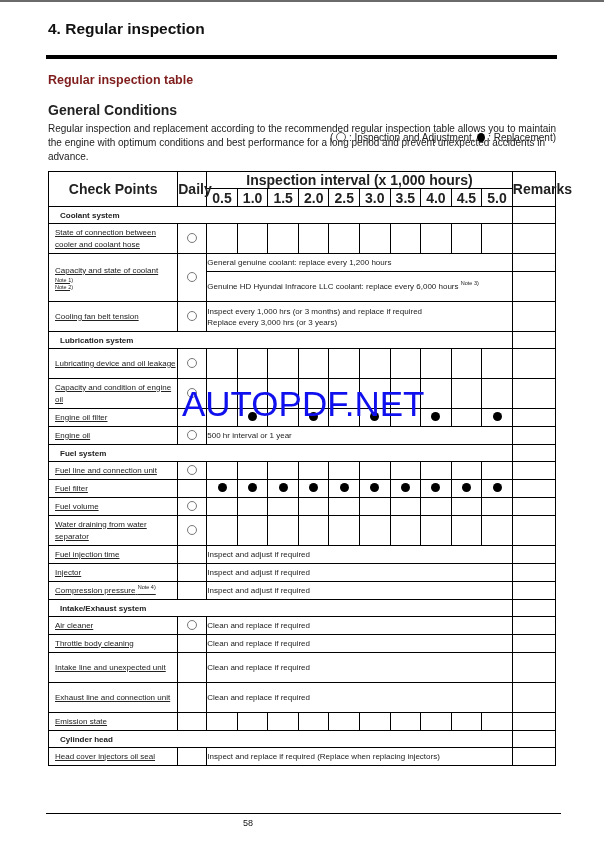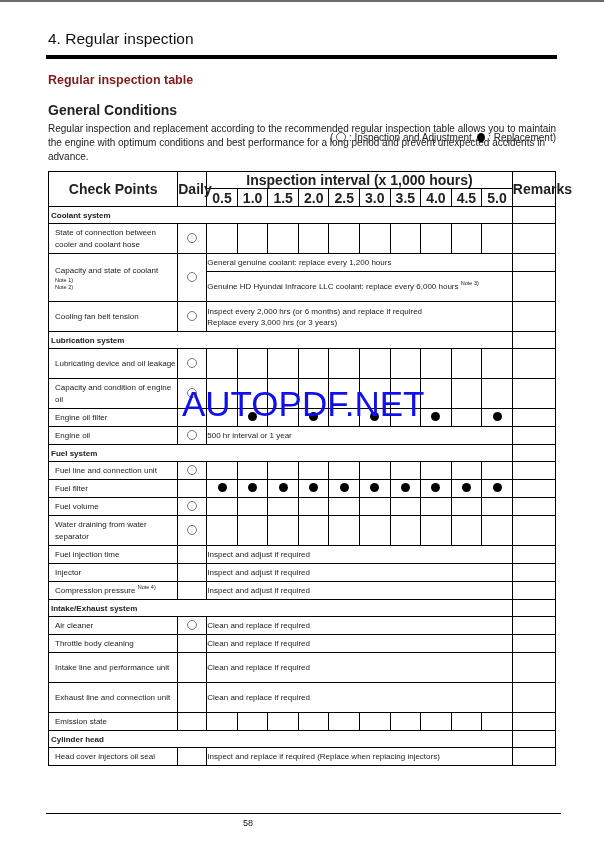--- a/index.html
+++ b/index.html
@@ -1,38 +1,38 @@
 <!DOCTYPE html>
 <html><head>
 <meta charset="utf-8">
 <style>
   html, body { margin: 0; padding: 0; background: #ffffff; }
   body { width: 604px; height: 855px; position: relative; overflow: hidden;
          font-family: "Liberation Sans", sans-serif; color: #111; }
   .topline { position: absolute; left: 0; top: 0; width: 604px; height: 2px; background: #6b6b6b; }
-  .chapter-title { position: absolute; left: 48px; top: 30px; font-size: 15.5px; font-weight: normal; }
+  .chapter-title { position: absolute; left: 48px; top: 20px; font-size: 15.5px; font-weight: bold; }
   .chapter-rule { position: absolute; left: 46px; top: 55px; width: 511px; height: 4px; background: #000; }
   .section-title { position: absolute; left: 48px; top: 73px; font-size: 12.5px; font-weight: bold; color: #7f1d1d; }
   .sub-title { position: absolute; left: 48px; top: 102px; font-size: 14px; font-weight: bold; color: #222; }
   .intro { position: absolute; left: 48px; top: 111px; width: 515px; font-size: 10px; line-height: 14px; color: #222; margin-top: 11px; }
   .legend { position: absolute; right: 48px; top: 132px; font-size: 10px; color: #222; }
   .legend .sym-o { display: inline-block; width: 8px; height: 8px; border: 1px solid #555; border-radius: 50%; vertical-align: -1px; }
   .legend .sym-f { display: inline-block; width: 8px; height: 9px; background: #000; border-radius: 50%; vertical-align: -1px; }
 
   table.insp { position: absolute; left: 48px; top: 171px; border-collapse: collapse; width: 508px; table-layout: fixed; font-size: 8px; color: #222; }
   table.insp td, table.insp th { border: 1px solid #000; padding: 0; }
   table.insp th { font-weight: bold; font-size: 14px; }
   .c-check { width: 129px; }
   .c-daily { width: 29px; }
   .c-int { width: 30.5px; }
   .c-rem { width: 43px; }
   tr.hdr1 th { height: 16px; }
   tr.hdr2 th { height: 17px; }
-  tr.cat td.catlabel { font-weight: bold; padding-left: 2px; height: 16px; text-align: left; }
-  td.item { padding-left: 6px !important; text-align: left; line-height: 12px; }
+  tr.cat td.catlabel { font-weight: bold; padding-left: 11px; height: 16px; text-align: left; }
+  td.item { padding-left: 6px !important; text-align: left; line-height: 12px; text-decoration: underline; }
   td.center { text-align: center; }
   tr.r1 td { height: 17px; }
   tr.r2 td { height: 29px; }
   .circle { display: inline-block; width: 8px; height: 8px; border: 1px solid #777; border-radius: 50%; }
   .dot { display: inline-block; width: 9px; height: 9px; background: #000; border-radius: 50%; }
   .note { font-size: 5.5px; vertical-align: super; line-height: 0; }
   .note-block { font-size: 5.5px; line-height: 7px; display: block; }
   .span-text { text-align: left; line-height: 11px; }
 
   .watermark { position: absolute; left: 182px; top: 384px; font-size: 35px; color: #1010ee; letter-spacing: 0px; pointer-events: none; font-family: "Liberation Sans", sans-serif; }
@@ -120,21 +120,21 @@
         <td></td>
       </tr>
       <tr class="r2">
         <td class="span-text" colspan="10"><span>Genuine HD Hyundai Infracore LLC coolant: replace every 6,000 hours</span> <span class="note">Note 3)</span></td>
         <td></td>
       </tr>
       <tr class="r2">
         <td class="item"><span>Cooling fan belt tension</span></td>
         <td class="center"><span class="circle"></span></td>
         <td class="span-text" colspan="10">
-          <div>Inspect every 2,000 hrs (or 6 months) and replace if required</div>
+          <div>Inspect every 1,000 hrs (or 3 months) and replace if required</div>
           <div>Replace every 3,000 hrs (or 3 years)</div>
         </td>
         <td></td>
       </tr>
       <tr class="cat">
         <td class="catlabel" colspan="12">Lubrication system</td>
         <td></td>
       </tr>
       <tr class="r2">
         <td class="item"><span>Lubricating device and oil leakage</span></td>
@@ -279,21 +279,21 @@
         <td class="span-text" colspan="10">Clean and replace if required</td>
         <td></td>
       </tr>
       <tr class="r1">
         <td class="item"><span>Throttle body cleaning</span></td>
         <td class="center"></td>
         <td class="span-text" colspan="10">Clean and replace if required</td>
         <td></td>
       </tr>
       <tr class="r2">
-        <td class="item"><span>Intake line and performance unit</span></td>
+        <td class="item"><span>Intake line and unexpected unit</span></td>
         <td class="center"></td>
         <td class="span-text" colspan="10">Clean and replace if required</td>
         <td></td>
       </tr>
       <tr class="r2">
         <td class="item"><span>Exhaust line and connection unit</span></td>
         <td class="center"></td>
         <td class="span-text" colspan="10">Clean and replace if required</td>
         <td></td>
       </tr>

